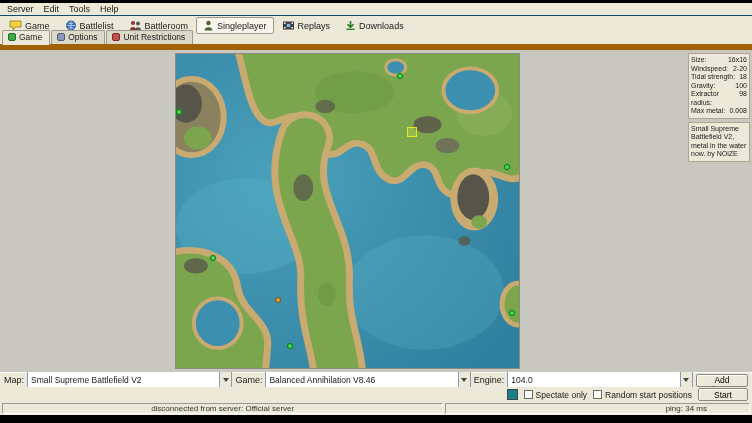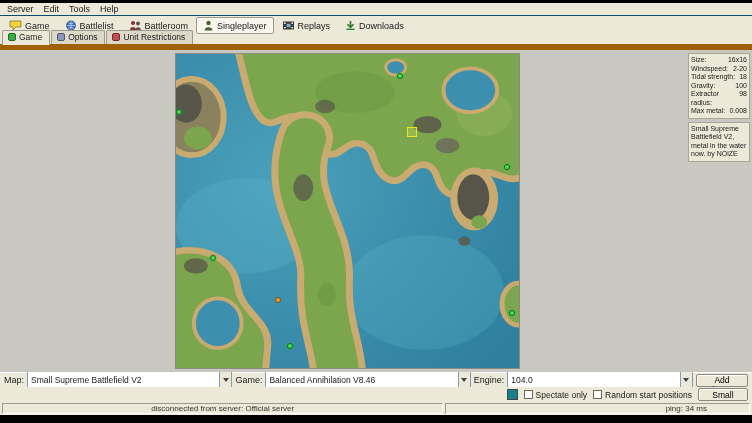--- a/index.html
+++ b/index.html
@@ -268,21 +268,21 @@
     <div class="row2">
       <span class="swatch"></span>
       <span class="check-wrap">
         <span class="cb"></span>
         <span>Spectate only</span>
       </span>
       <span class="check-wrap">
         <span class="cb"></span>
         <span>Random start positions</span>
       </span>
-      <button class="btn start-btn">Small</button>
+      <button class="btn start-btn">Start</button>
     </div>
 
     <div class="statusbar">
       <div class="sfield msg">
         <span>disconnected from server: Official server</span>
       </div>
       <div class="sfield ping">
         <span>ping: 34 ms</span>
       </div>
     </div>

